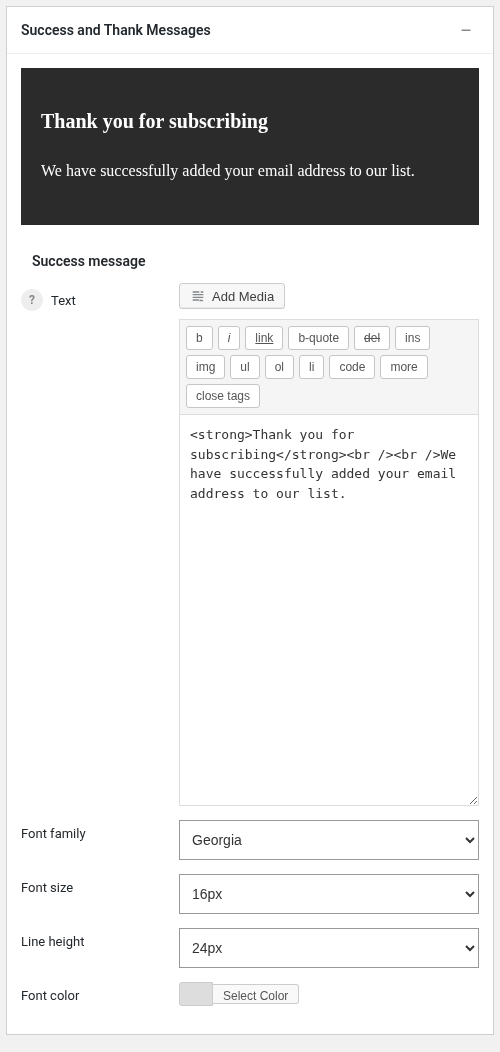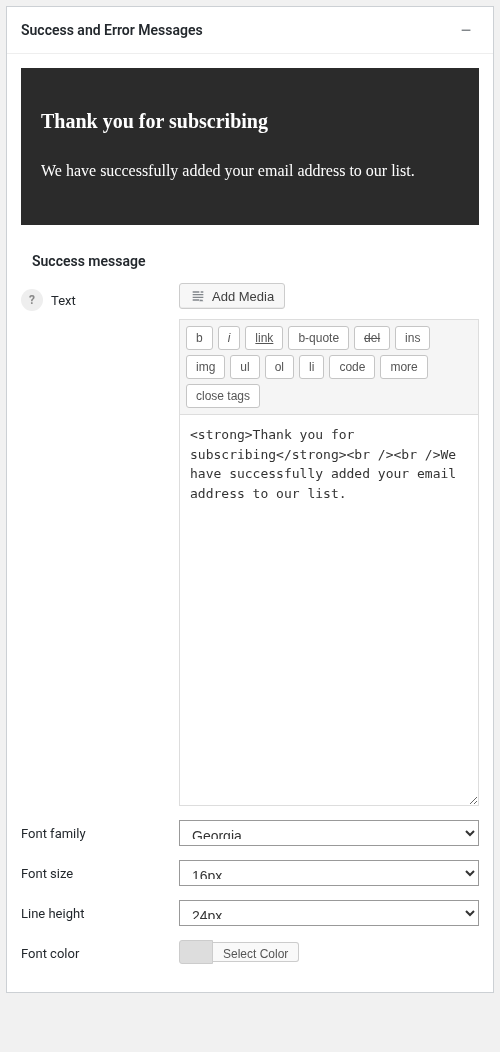--- a/index.html
+++ b/index.html
@@ -154,21 +154,21 @@
     outline: none;
     display: block;
   }
   .select-input {
     width: 100%;
     padding: 6px 8px;
     border: 1px solid #999;
     font-size: 14px;
     color: #333;
     background: #fff;
-    height: 26px;
+    height: 40px;
   }
   .color-row {
     display: flex;
     align-items: center;
     gap: 0;
   }
   .color-swatch {
     width: 34px;
     height: 24px;
     background: #ddd;
@@ -185,21 +185,21 @@
     cursor: pointer;
     border-radius: 0 3px 3px 0;
     color: #555;
   }
 </style>
 </head>
 <body>
 
 <div class="panel">
   <div class="panel-header">
-    <h3>Success and Error Messages</h3>
+    <h3>Success and Thank Messages</h3>
     <button class="collapse-btn">−</button>
   </div>
 
   <div class="panel-body">
 
     <div class="preview-box">
       <div class="title">Thank you for subscribing</div>
       <div class="subtitle">We have successfully added your email address to our list.</div>
     </div>
 

